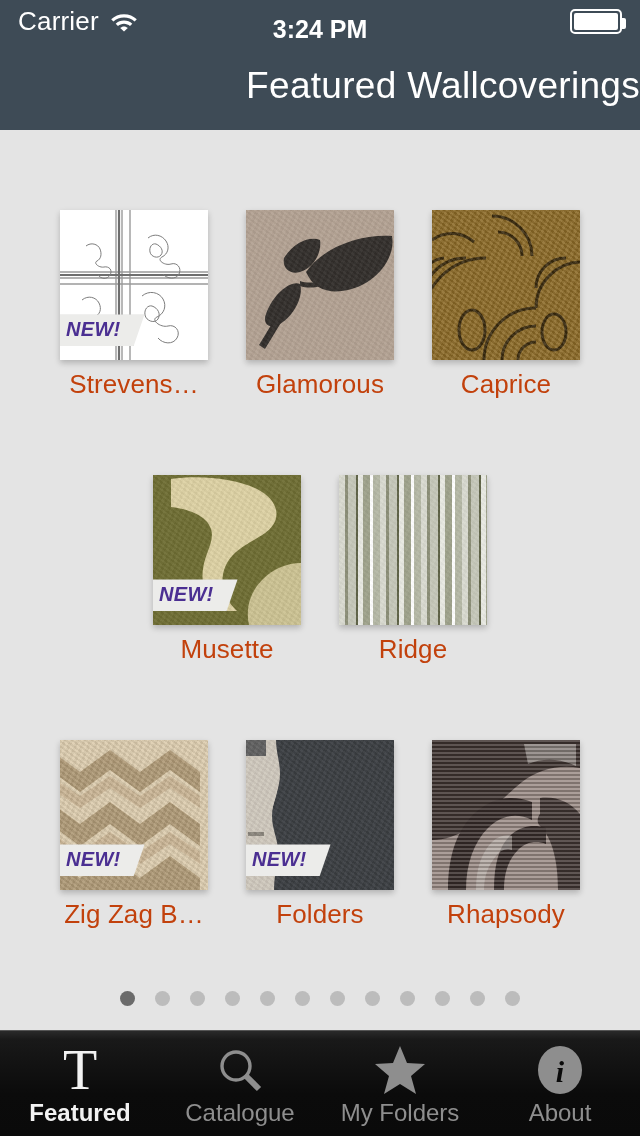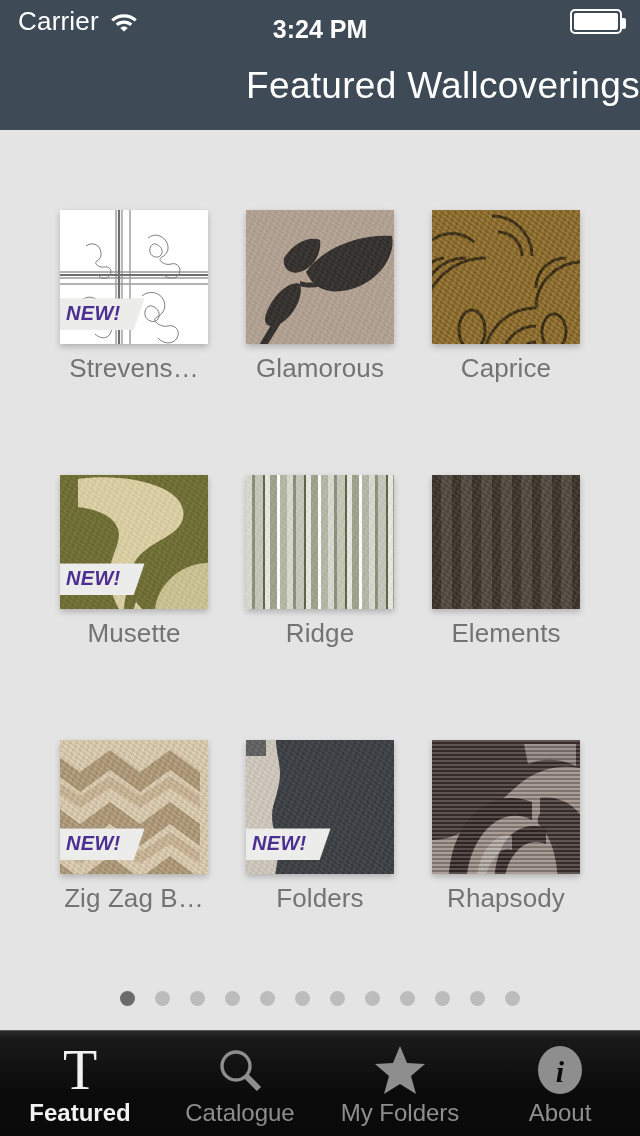--- a/index.html
+++ b/index.html
@@ -44,41 +44,41 @@
   .grid {
     position:absolute; top:130px; left:0; width:640px; height:900px;
     background:#e4e4e4;
   }
   .row { position:absolute; left:0; width:640px; height:222px; display:flex; justify-content:center; gap:38px; }
   .row.r1 { top:80px; }
   .row.r2 { top:345px; }
   .row.r3 { top:610px; }
 
   .tile { width:148px; display:flex; flex-direction:column; align-items:center; }
-  .swatch-wrap { position:relative; width:148px; height:134px; }
+  .swatch-wrap { position:relative; width:148px; height:150px; }
   .swatch {
     position:absolute; inset:0;
     background:#ccc; overflow:hidden;
     box-shadow:0 3px 6px rgba(0,0,0,.22);
   }
   .swatch .art { position:absolute; inset:0; }
 
   .badge {
     position:absolute; left:-6px; bottom:14px;
     background:#ececea; color:#4b2f92;
     font-style:italic; font-weight:bold; font-size:20px;
     padding:5px 16px 5px 12px;
     letter-spacing:.3px;
     clip-path:polygon(0 0, 100% 0, 88% 100%, 0 100%);
     padding-right:24px;
     box-shadow:0 1px 2px rgba(0,0,0,.25);
     line-height:1.08;
   }
   .tile-label {
-    margin-top:9px; font-size:26px; color:#737373;
+    margin-top:9px; font-size:26px; color:#c2410c;
     white-space:nowrap; text-align:center; letter-spacing:.1px;
   }
 
   
   .dots {
     position:absolute; bottom:24px; left:0; width:640px;
     display:flex; justify-content:center; align-items:center; gap:20px;
   }
   .dot { width:15px; height:15px; border-radius:50%; background:#bcbcbc; }
   .dot.active { background:#6b6b6b; }
@@ -285,30 +285,20 @@
         <div class="swatch-wrap">
           <div class="swatch">
             <div class="art art-ridge">
               <div class="noise" style="opacity:.35"></div>
             </div>
           </div>
         </div>
         <div class="tile-label">Ridge</div>
       </div>
 
-      <div class="tile">
-        <div class="swatch-wrap">
-          <div class="swatch">
-            <div class="art art-elements">
-              <div class="noise" style="opacity:.7"></div>
-            </div>
-          </div>
-        </div>
-        <div class="tile-label">Elements</div>
-      </div>
     </div>
 
     <div class="row r3">
       <div class="tile">
         <div class="swatch-wrap">
           <div class="swatch">
             <div class="art art-zigzag">
               <svg width="148" height="150" viewBox="0 0 148 150" style="position:absolute;inset:0">
                 <rect width="148" height="150" fill="#ddcdaf"></rect>
                 <g fill="#ab9571" opacity=".9">

